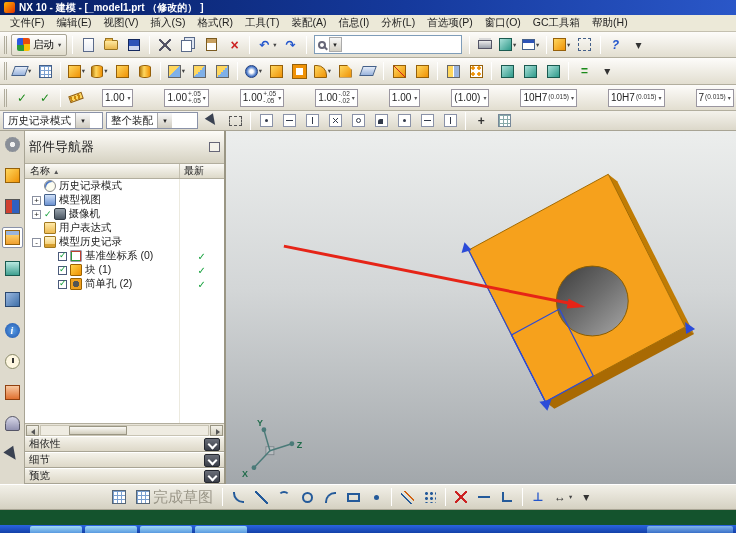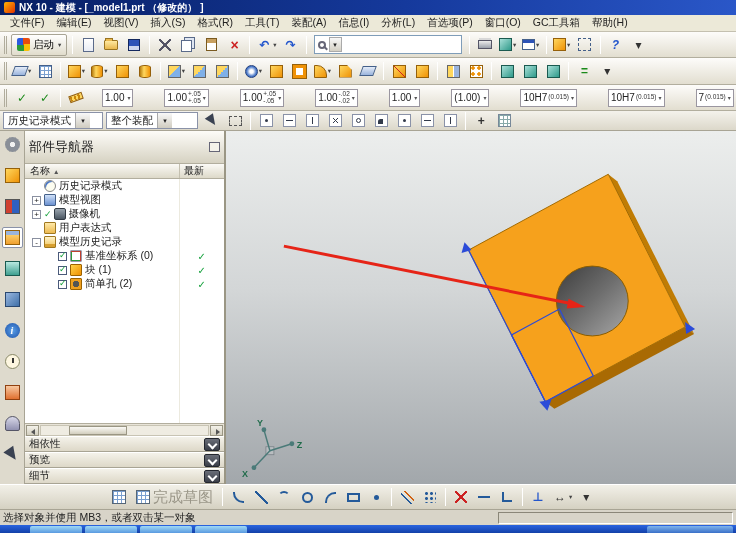--- a/index.html
+++ b/index.html
@@ -927,26 +927,26 @@
       <span class="sbtn right"></span>
     </div>
     <div>
 
         <div class="nav-sec">
           <span class="sec-label">相依性</span>
           <span class="chev-btn"></span>
         </div>
 
         <div class="nav-sec">
-          <span class="sec-label">预览</span>
+          <span class="sec-label">细节</span>
           <span class="chev-btn"></span>
         </div>
 
         <div class="nav-sec">
-          <span class="sec-label">细节</span>
+          <span class="sec-label">预览</span>
           <span class="chev-btn"></span>
         </div>
       </div>
   </div>
 
   <div class="viewport">
     <svg class="vsvg" viewBox="0 0 511 353">
       <defs>
         <linearGradient id="holeg" x1="0" y1="0" x2="1" y2="1">
           <stop offset="0" stop-color="#3c3c3c"></stop>
@@ -1086,24 +1086,20 @@
           <b class="caret">▾</b>
         </span>
 
         <span class="tbtn">
           <i class="ic glyph">▾</i>
 
         </span>
       </span>
   </div>
 
-  <div class="statusbar">
-    <span class="status-msg">选择对象并使用 MB3，或者双击某一对象</span>
-    <span class="status-extra"></span>
-  </div>
 
   <div class="taskbar">
     <span class="task-item"></span>
     <span class="task-item"></span>
     <span class="task-item"></span>
     <span class="task-item"></span>
     <span class="task-tray"></span>
   </div>
 
 </div>

